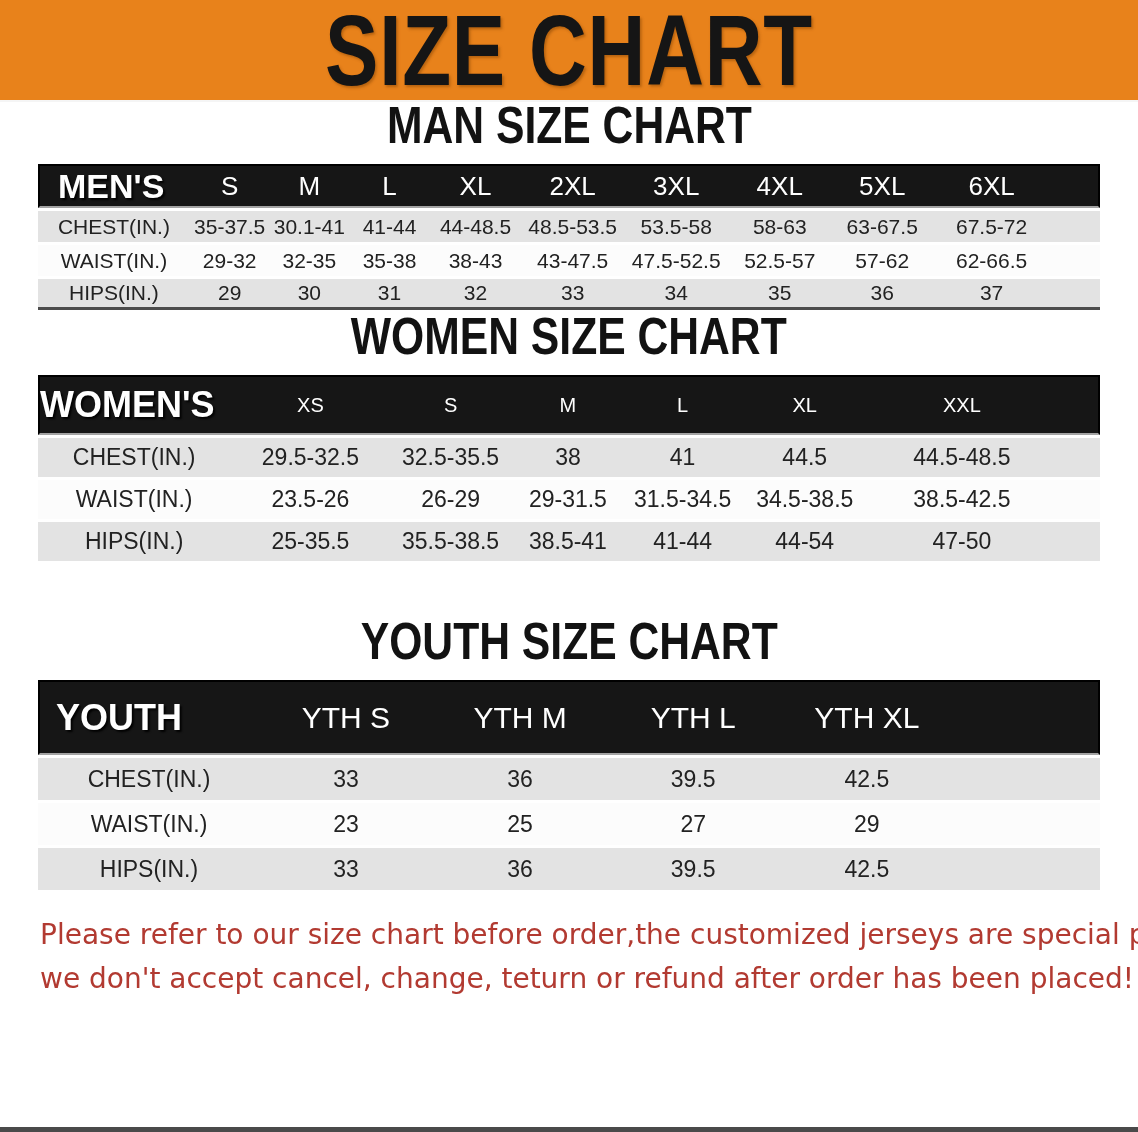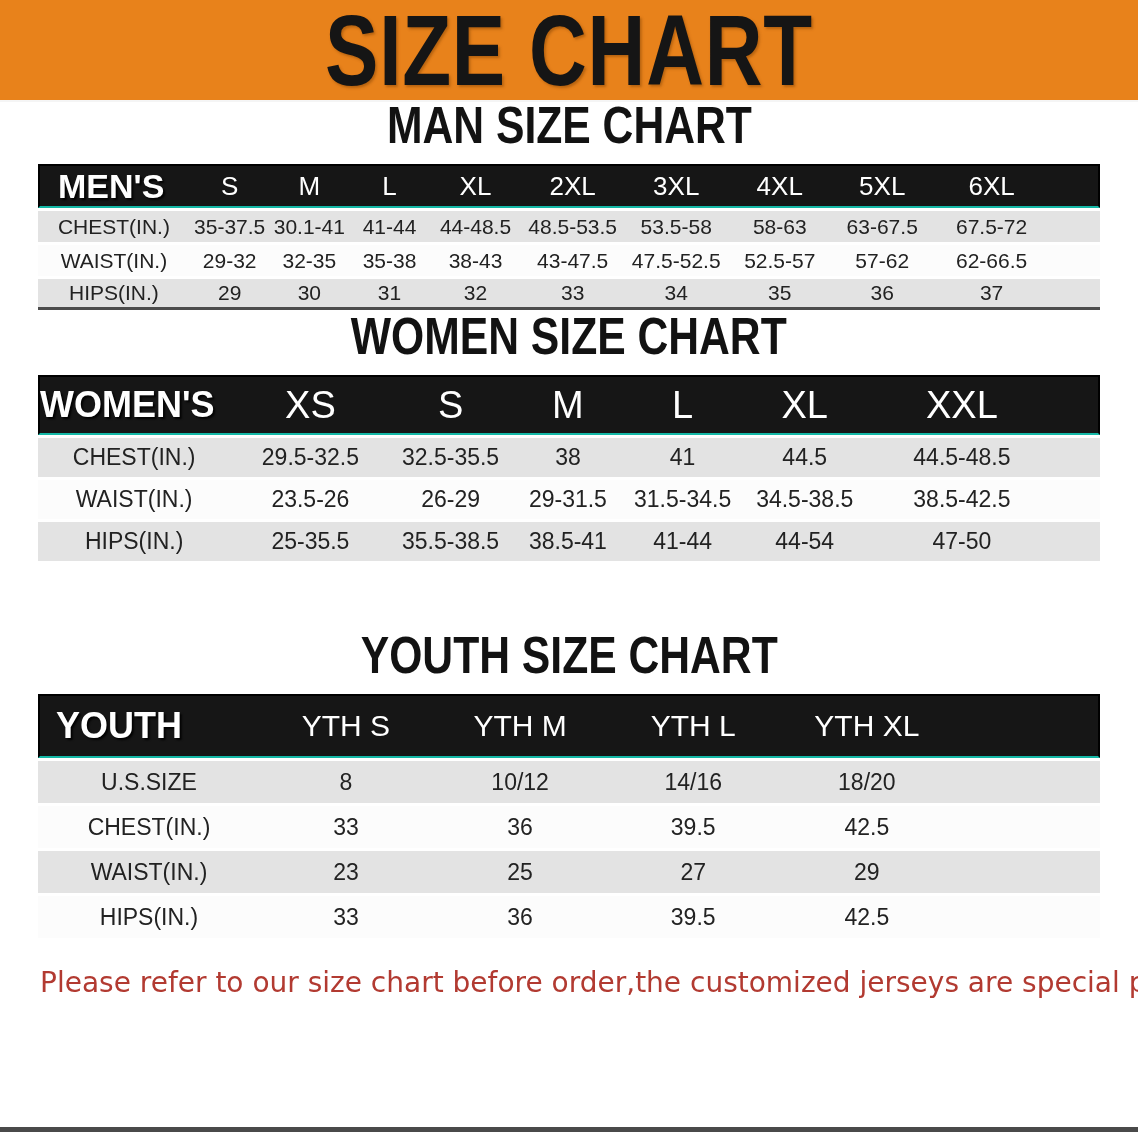--- a/index.html
+++ b/index.html
@@ -38,37 +38,37 @@
   }
   .section-heading span {
     display: inline-block;
     font-size: 52px; font-weight: bold; color: #121212;
     transform: scaleX(0.82);
     transform-origin: center;
     letter-spacing: 0px;
   }
   .heading-man   { }
   .heading-women { }
-  .heading-youth { margin-top: 68px; text-align: center; }
+  .heading-youth { margin-top: 54px; text-align: center; }
 
   
   table.size-table {
     width: 1062px;
     margin: 0 auto;
     table-layout: fixed;
     border-collapse: separate;
     border-spacing: 0 3px;
   }
   .size-table thead th {
     background: #161616;
     color: #ffffff;
     font-weight: normal;
     text-align: center;
     border-top: 2px solid #000;
-    border-bottom: 2px solid #14b8a6;
+    border-bottom: 2px solid #a3a3a3;
     overflow: hidden;
     white-space: nowrap;
   }
   .size-table thead th.corner {
     text-align: left;
     font-weight: bold;
     border-left: 2px solid #000;
     text-shadow: 2px 2px 2px rgba(0,0,0,0.9);
   }
   .size-table thead th.spacer { border-right: 2px solid #000; }
@@ -89,31 +89,31 @@
   .men tbody tr:last-child td { border-bottom: 3px solid #4c4c4c; }
   .men col:nth-child(1){width:14.3%} .men col:nth-child(2){width:7.5%}
   .men col:nth-child(3){width:7.5%}  .men col:nth-child(4){width:7.6%}
   .men col:nth-child(5){width:8.6%}  .men col:nth-child(6){width:9.7%}
   .men col:nth-child(7){width:9.8%}  .men col:nth-child(8){width:9.7%}
   .men col:nth-child(9){width:9.6%}  .men col:nth-child(10){width:11.0%}
   .men col:nth-child(11){width:4.7%}
 
   
   .women { margin-top: 26px; }
-  .women thead th { height: 60px; font-size: 38px; }
+  .women thead th { height: 60px; font-size: 20px; }
   .women thead th.corner { font-size: 36px; }
   .women tbody td { height: 39px; font-size: 23px; }
   .women col:nth-child(1){width:18.1%} .women col:nth-child(2){width:15.1%}
   .women col:nth-child(3){width:11.3%} .women col:nth-child(4){width:10.8%}
   .women col:nth-child(5){width:10.8%} .women col:nth-child(6){width:12.2%}
   .women col:nth-child(7){width:17.4%} .women col:nth-child(8){width:4.3%}
 
   
   .youth { margin-top: 24px; }
-  .youth thead th { height: 64px; font-size: 30px; }
+  .youth thead th { height: 75px; font-size: 30px; }
   .youth thead th.corner { font-size: 36px; font-weight: bold; padding-left: 16px; }
   .youth tbody td { height: 42px; font-size: 23px; }
   .youth col:nth-child(1){width:20.9%} .youth col:nth-child(2){width:16.2%}
   .youth col:nth-child(3){width:16.6%} .youth col:nth-child(4){width:16.0%}
   .youth col:nth-child(5){width:16.7%} .youth col:nth-child(6){width:13.6%}
 
   
   .footer-note {
     margin-top: 20px;
     padding-left: 40px;
@@ -293,28 +293,20 @@
       <th class="corner">YOUTH</th>
       <th>YTH S</th>
       <th>YTH M</th>
       <th>YTH L</th>
       <th>YTH XL</th>
       <th class="spacer"></th>
     </tr>
   </thead>
   <tbody>
     <tr>
-      <td>U.S.SIZE</td>
-      <td>8</td>
-      <td>10/12</td>
-      <td>14/16</td>
-      <td>18/20</td>
-      <td></td>
-    </tr>
-    <tr>
       <td>CHEST(IN.)</td>
       <td>33</td>
       <td>36</td>
       <td>39.5</td>
       <td>42.5</td>
       <td></td>
     </tr>
     <tr>
       <td>WAIST(IN.)</td>
       <td>23</td>
@@ -329,15 +321,16 @@
       <td>36</td>
       <td>39.5</td>
       <td>42.5</td>
       <td></td>
     </tr>
   </tbody>
 </table>
 
 <div class="footer-note">
   <div>Please refer to our size chart before order,the customized jerseys are special products,</div>
+  <div>we don't accept cancel, change, teturn or refund after order has been placed!</div>
 </div>
 
 <div class="bottom-strip"></div>
 
 </body></html>

